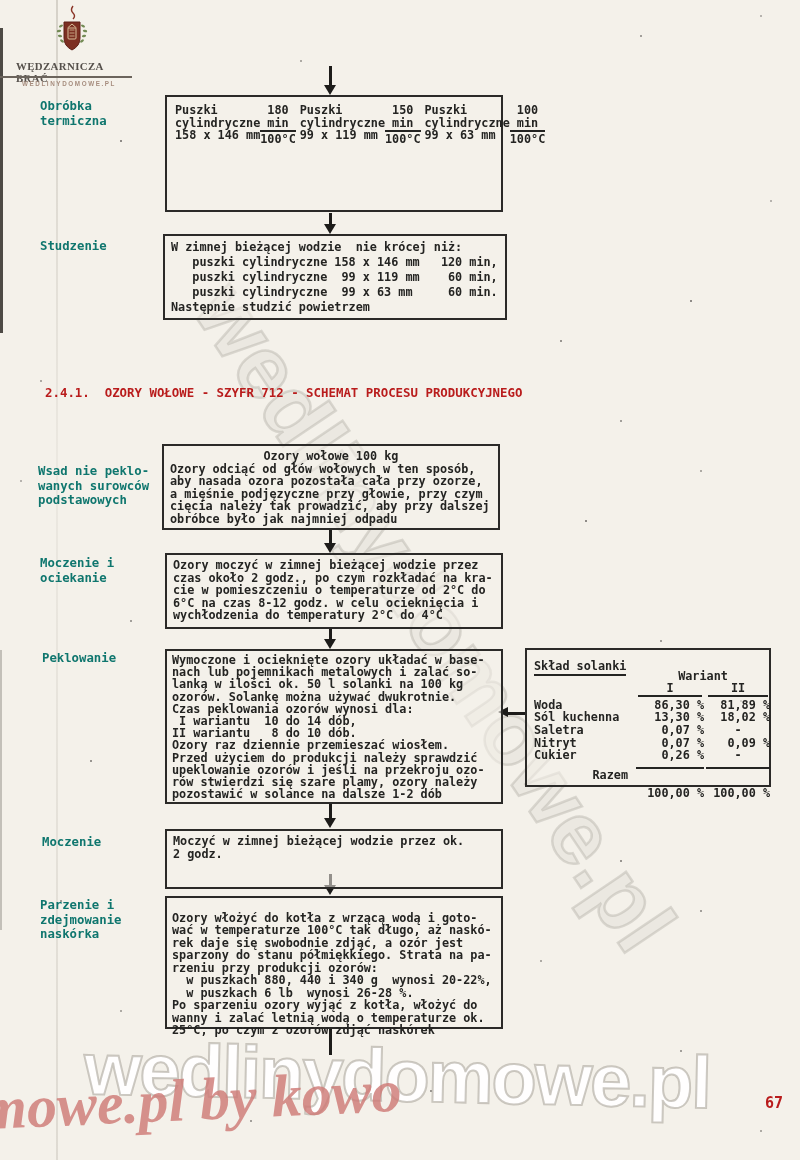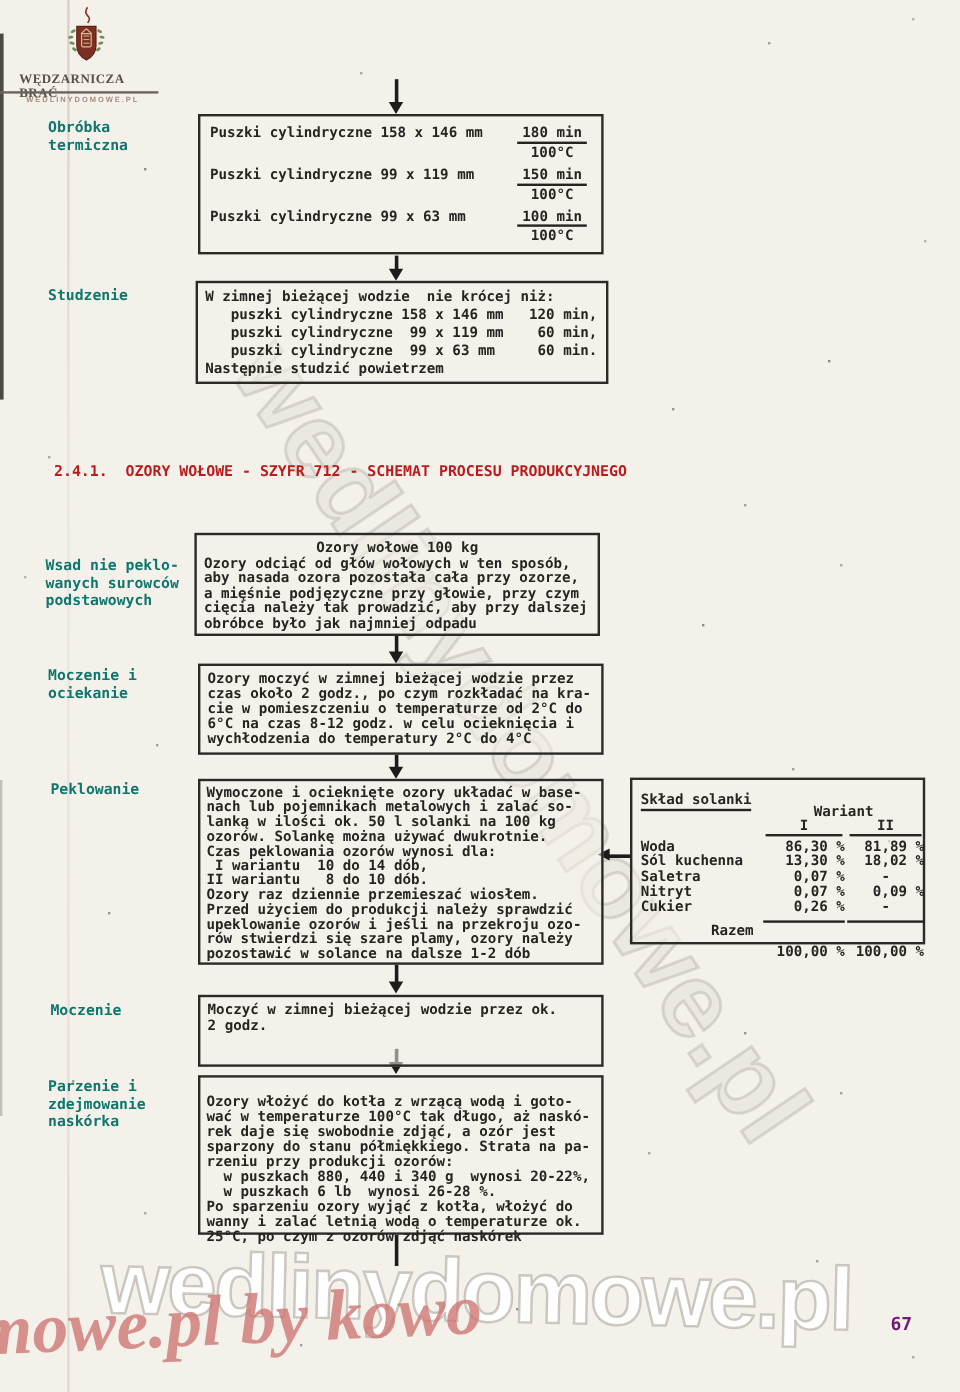--- a/index.html
+++ b/index.html
@@ -35,21 +35,21 @@
 
   
   .aline{position:absolute;width:2.5px;background:#1d1c1a;z-index:2;}
   .ahead{position:absolute;width:0;height:0;border-left:6.5px solid transparent;
     border-right:6.5px solid transparent;border-top:10px solid #1d1c1a;z-index:2;}
   .connline{position:absolute;height:2.5px;background:#1d1c1a;z-index:2;}
   .connhead{position:absolute;width:0;height:0;border-top:5.5px solid transparent;
     border-bottom:5.5px solid transparent;border-right:10px solid #1d1c1a;z-index:2;}
 
   
-  .box1{display:flex;flex-direction:column;justify-content:space-between;padding:7px 8px;}
+  .box1{display:flex;justify-content:space-between;padding:7px 8px;}
   .b1row{display:flex;justify-content:space-between;align-items:flex-start;}
   .frac{display:inline-block;text-align:center;margin-right:4px;}
   .frac-top{display:block;border-bottom:2px solid #242422;padding:0 4px 1px;}
   .frac-bot{display:block;padding-top:1px;}
 
   .box2 .mono{line-height:15px;}
   .box5{line-height:12.2px;padding:3px 5px;}
   .box5 .mono{line-height:12.2px;}
   .box7{padding:14px 5px;}
   .box7 .mono{line-height:12.45px;}
@@ -86,22 +86,22 @@
     white-space:nowrap;}
   .wm-bottom{position:absolute;left:84px;top:1036px;z-index:2;
     transform:rotate(1.3deg);
     font:bold 74px/80px "Liberation Sans", sans-serif;letter-spacing:-2px;
     color:rgba(255,255,255,.92);-webkit-text-stroke:2px rgba(172,166,156,.6);
     white-space:nowrap;}
   .wm-pink{position:absolute;left:-20px;top:1068px;z-index:4;
     transform:rotate(-2.5deg);
     font:italic 600 60px/64px "Liberation Serif", serif;
     color:rgba(206,122,118,.82);white-space:nowrap;}
-  .pagenum{position:absolute;left:742px;top:1095px;z-index:4;
-    font:bold 15px/16px "DejaVu Sans Mono", monospace;color:#701a75;}
+  .pagenum{position:absolute;left:765px;top:1095px;z-index:4;
+    font:bold 15px/16px "DejaVu Sans Mono", monospace;color:#b91c1c;}
 </style>
 </head>
 <body>
 
 <div class="page">
 
   <div class="speck"></div>
   <div class="crease"></div>
   <div class="edge1"></div>
   <div class="edge2"></div>

